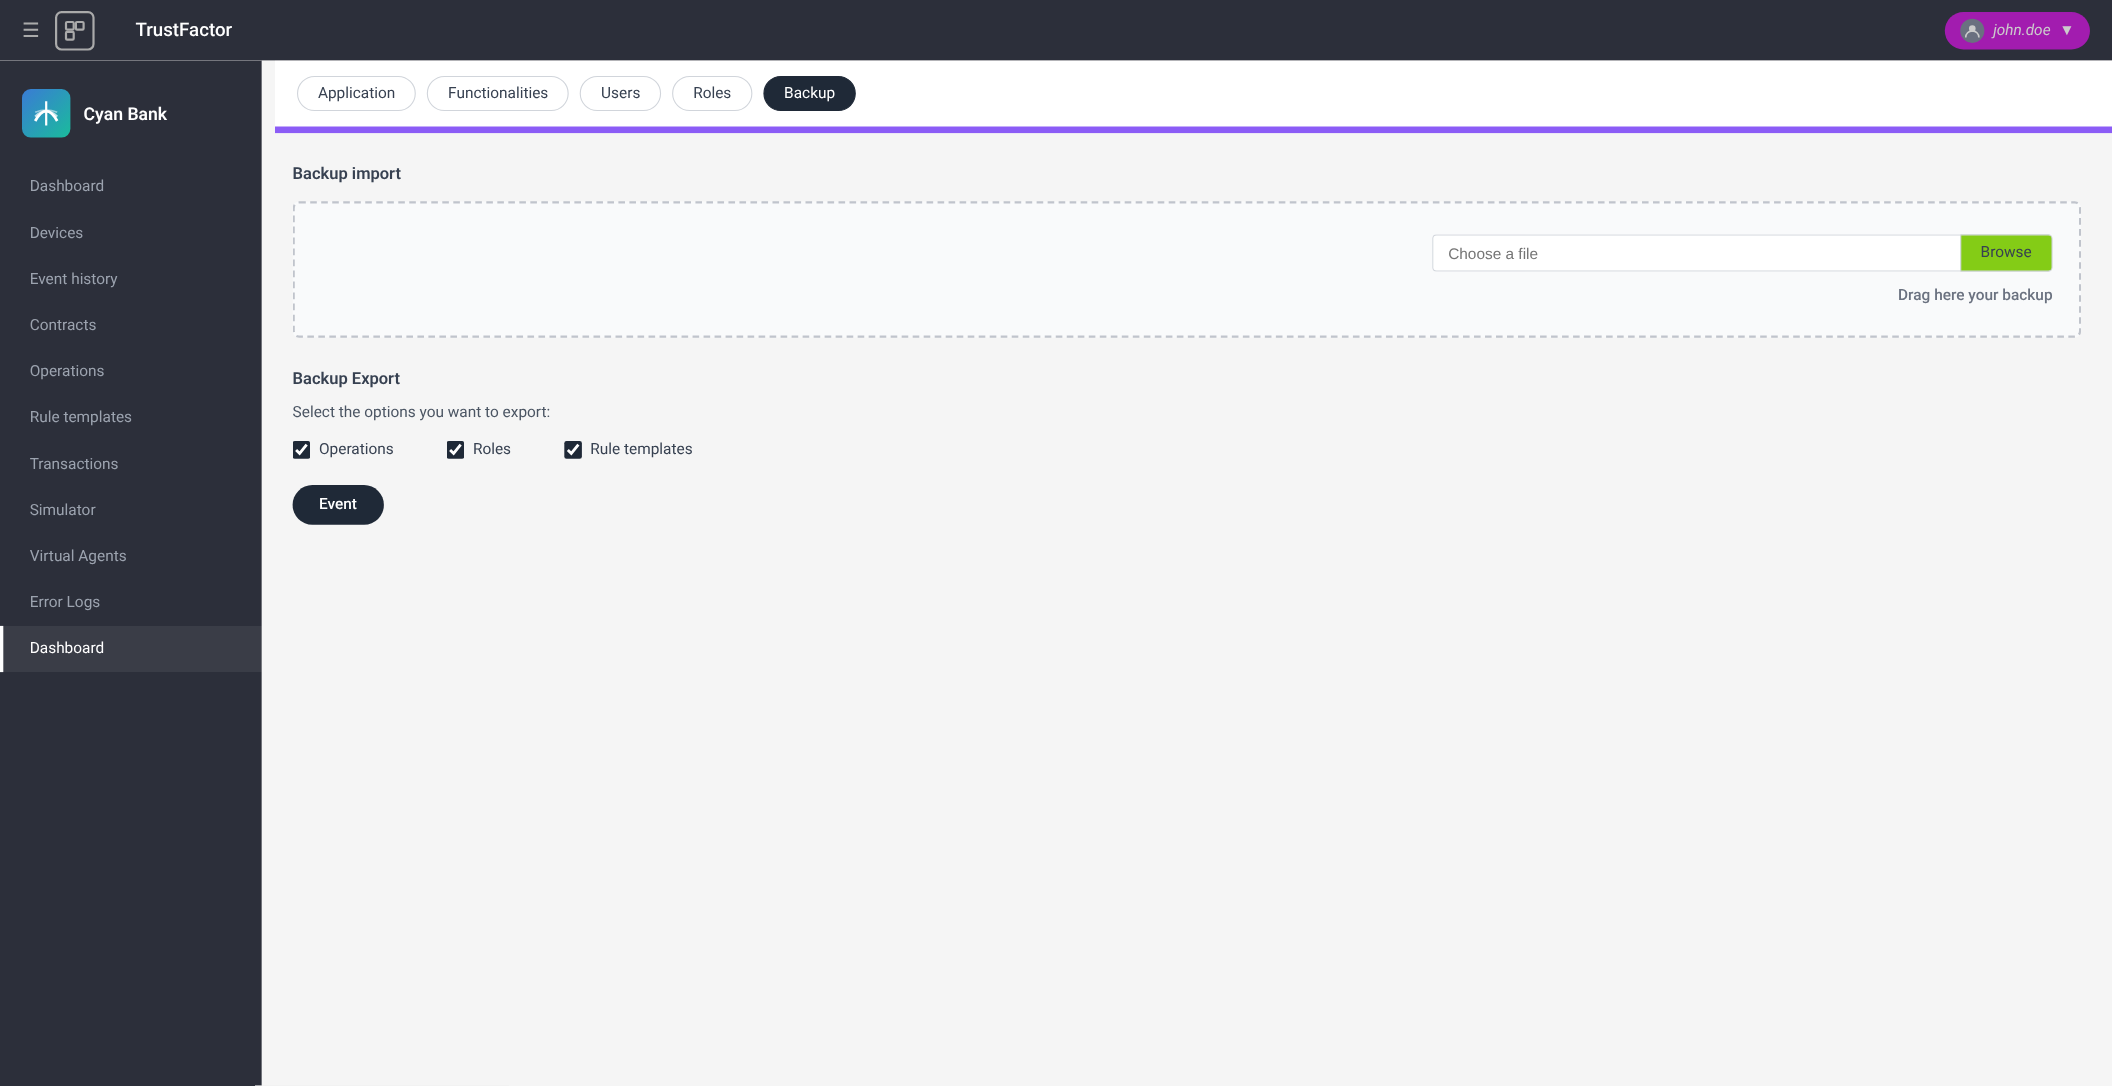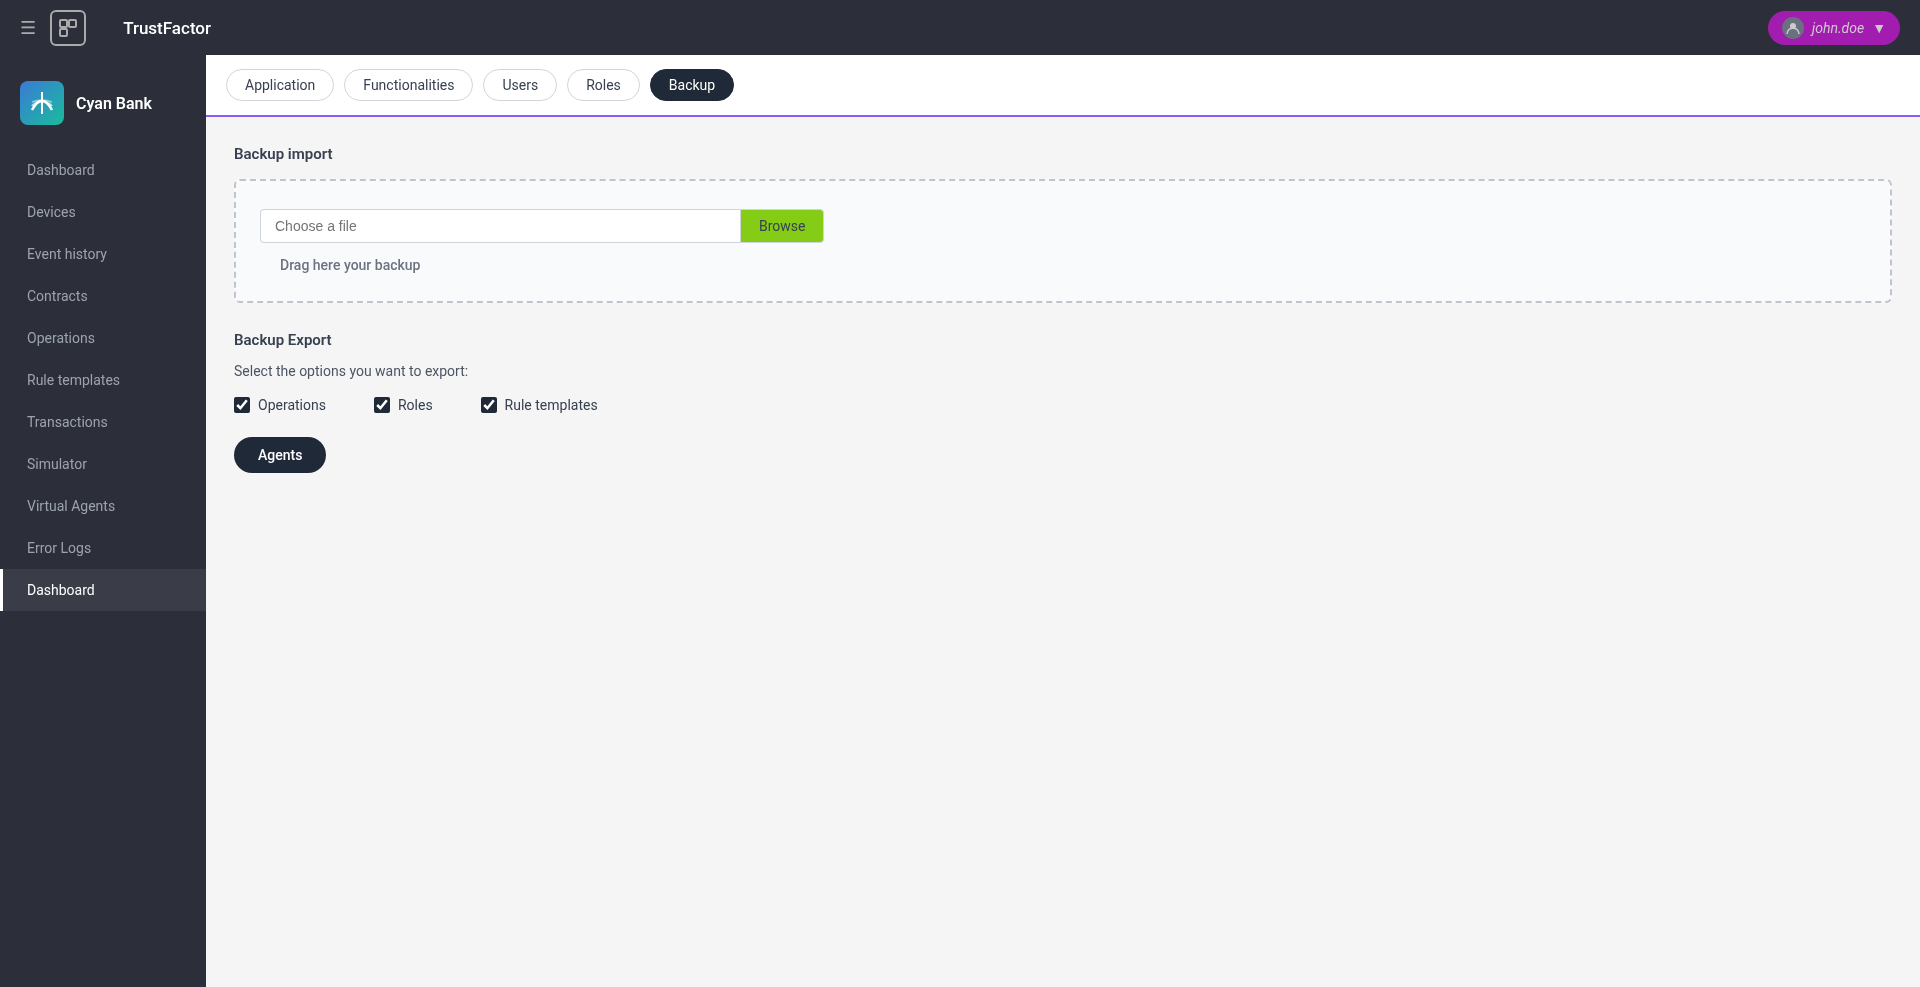--- a/index.html
+++ b/index.html
@@ -38,21 +38,21 @@
       background: #6a7080;
       display: flex; align-items: center; justify-content: center;
       color: #fff; font-size: 12px;
     }
 
     
     .layout { display: flex; flex: 1; overflow: hidden; }
 
     
     .sidebar {
-      width: 206px;
+      width: 238px;
       background: #2c2f3a;
       flex-shrink: 0;
       display: flex;
       flex-direction: column;
       padding-top: 10px;
     }
     .brand-area {
       display: flex; align-items: center; gap: 12px;
       padding: 16px 20px 24px;
     }
@@ -87,22 +87,23 @@
       display: flex;
       flex-direction: column;
     }
 
     
     .tabs-bar {
       background: #fff;
       padding: 14px 20px;
       display: flex;
       gap: 10px;
-      border-bottom: 2px solid #8b5cf6;
+      border-bottom: 6px solid #8b5cf6;
       flex-shrink: 0;
+      margin-left: 12px;
     }
     .tab-btn {
       padding: 7px 18px;
       border-radius: 20px;
       border: 1.5px solid #d1d5db;
       background: #fff;
       color: #374151;
       font-size: 14px;
       cursor: pointer;
       font-family: inherit;
@@ -128,21 +129,21 @@
 
     
     .upload-zone {
       border: 2px dashed #c0c4cc;
       border-radius: 6px;
       background: #f9fafb;
       padding: 28px 24px;
       margin-bottom: 28px;
       display: flex;
       flex-direction: column;
-      align-items: flex-start;
+      align-items: flex-end;
       gap: 14px;
     }
     .file-input-row {
       display: flex;
       align-items: center;
       gap: 0;
     }
     .file-input-text {
       width: 480px;
       padding: 8px 14px;
@@ -306,17 +307,17 @@
         <label class="checkbox-item">
           <input type="checkbox" checked="" style="">
           <span>Roles</span>
         </label>
         <label class="checkbox-item">
           <input type="checkbox" checked="" style="">
           <span>Rule templates</span>
         </label>
       </div>
 
-      <button class="export-btn">Agents</button>
+      <button class="export-btn">Event</button>
 
     </div>
   </div>
 </div>
 
 </body></html>

